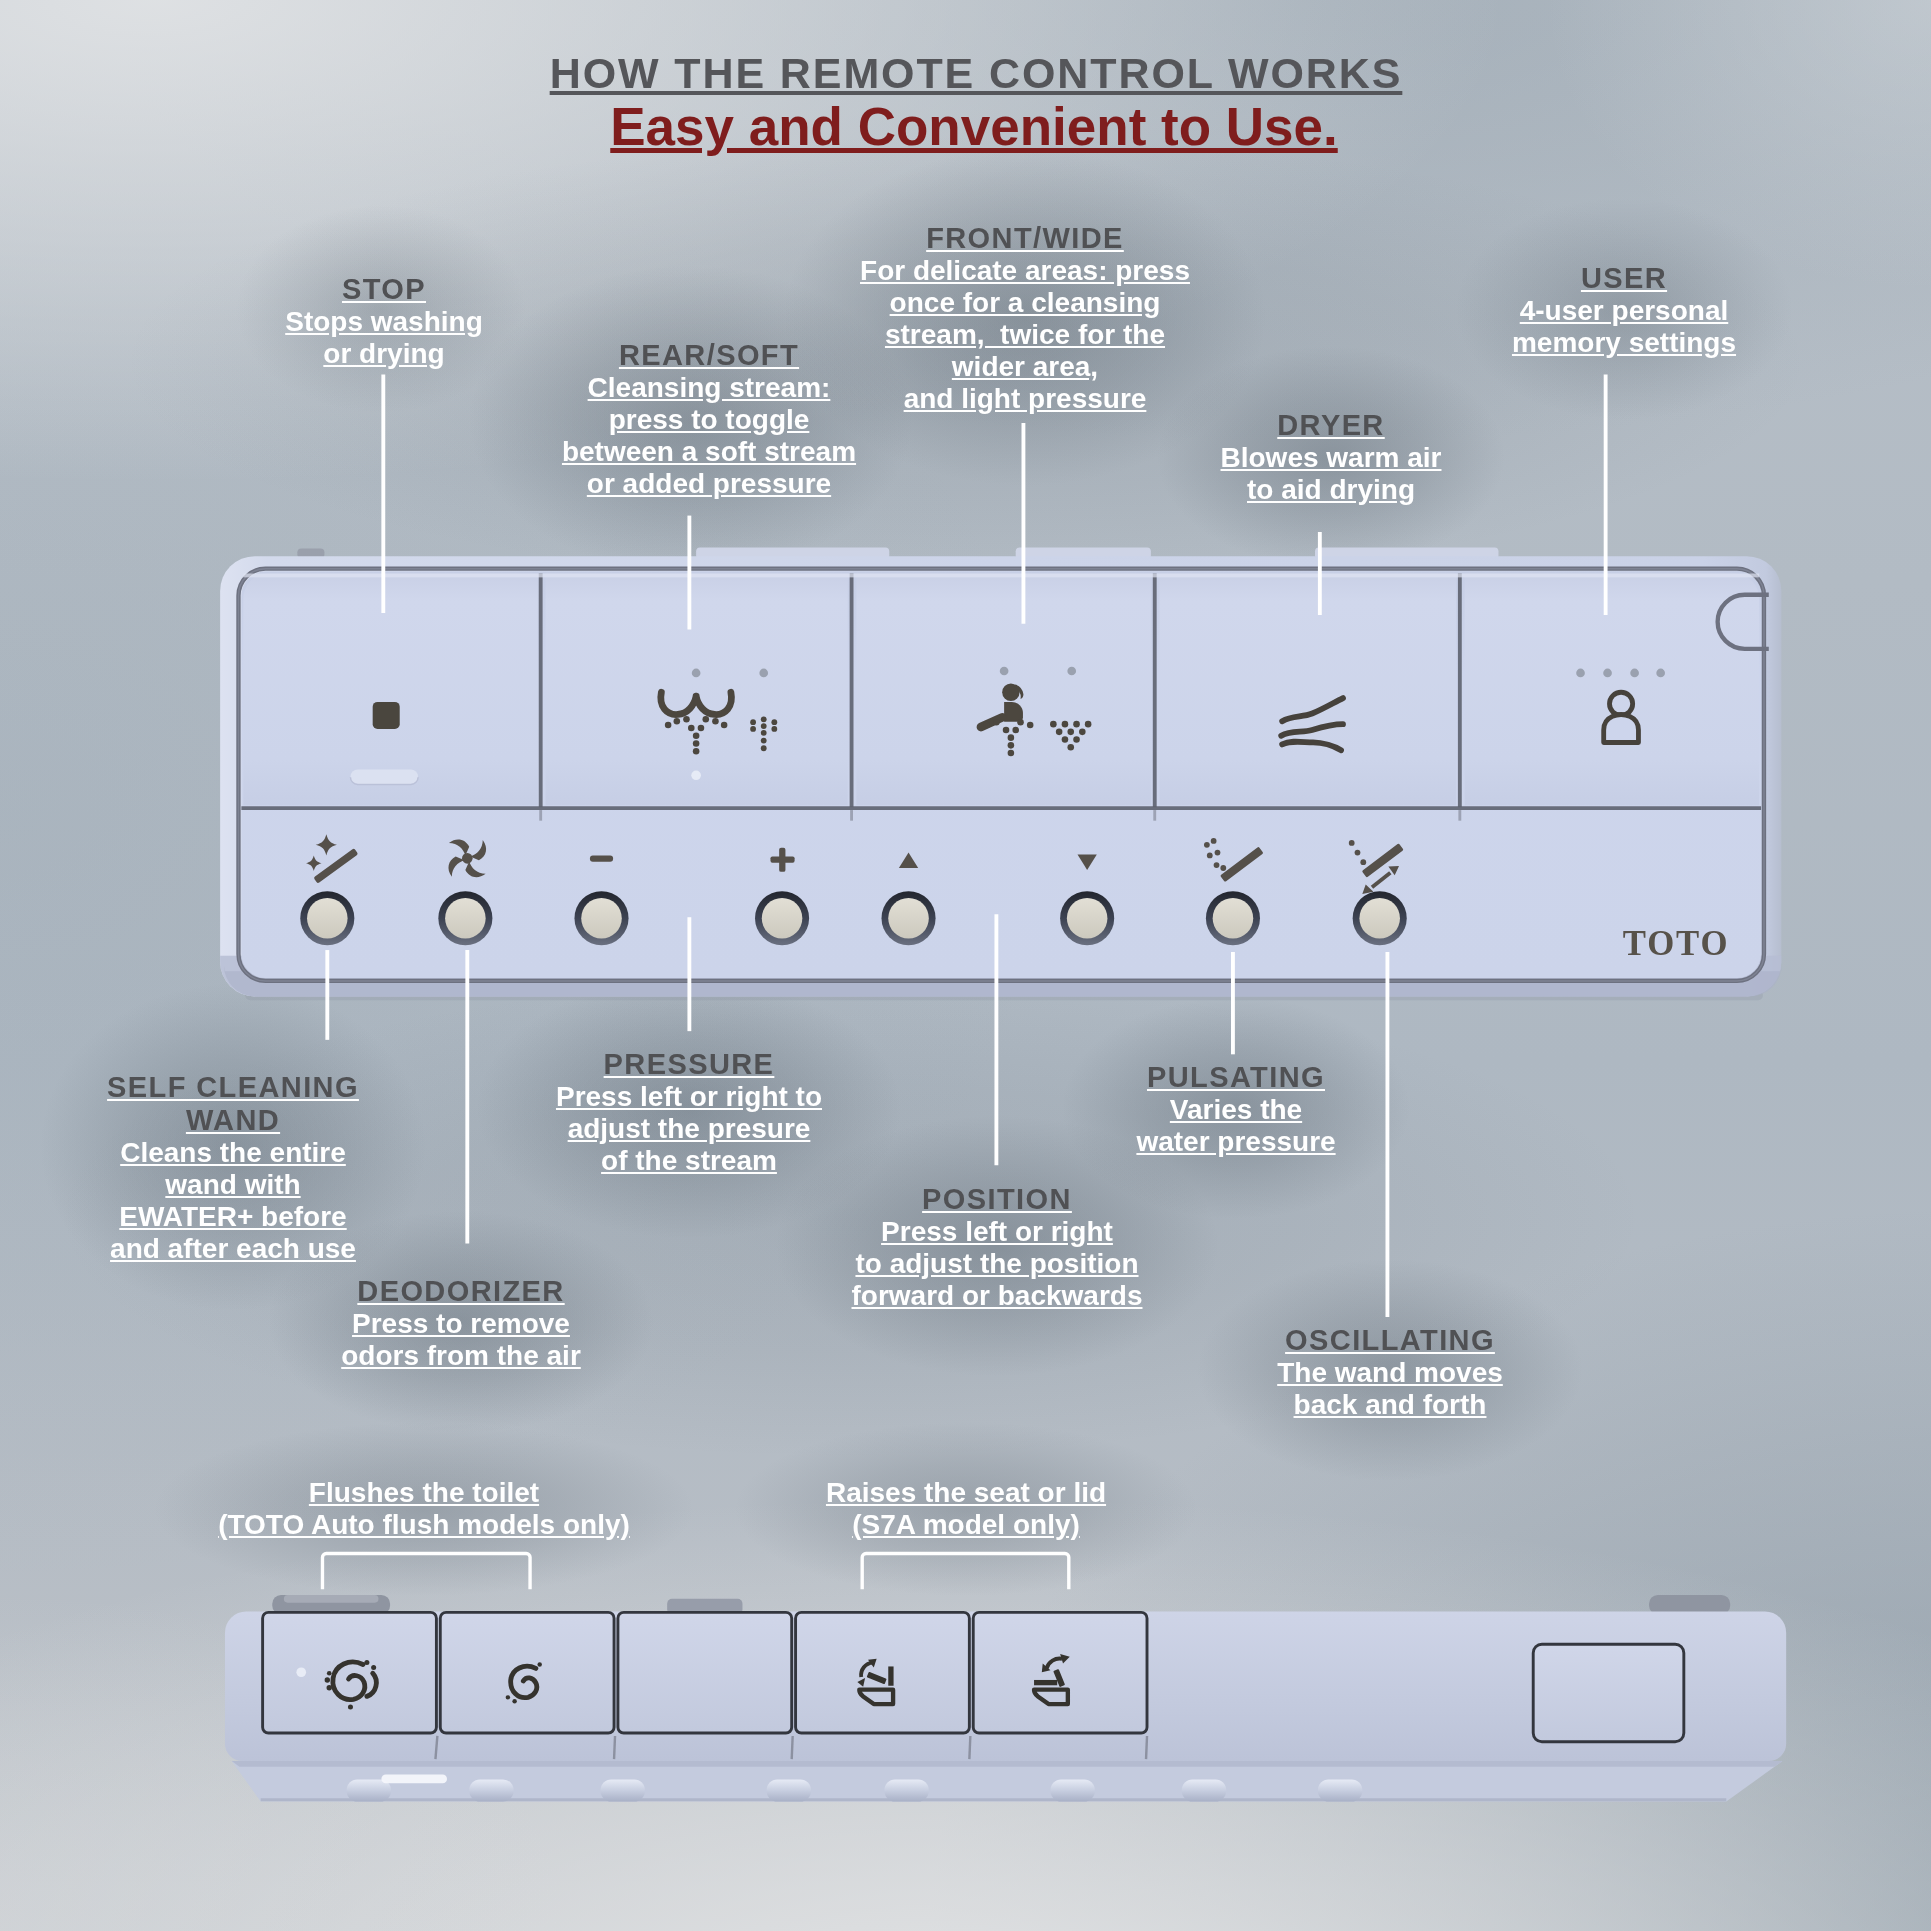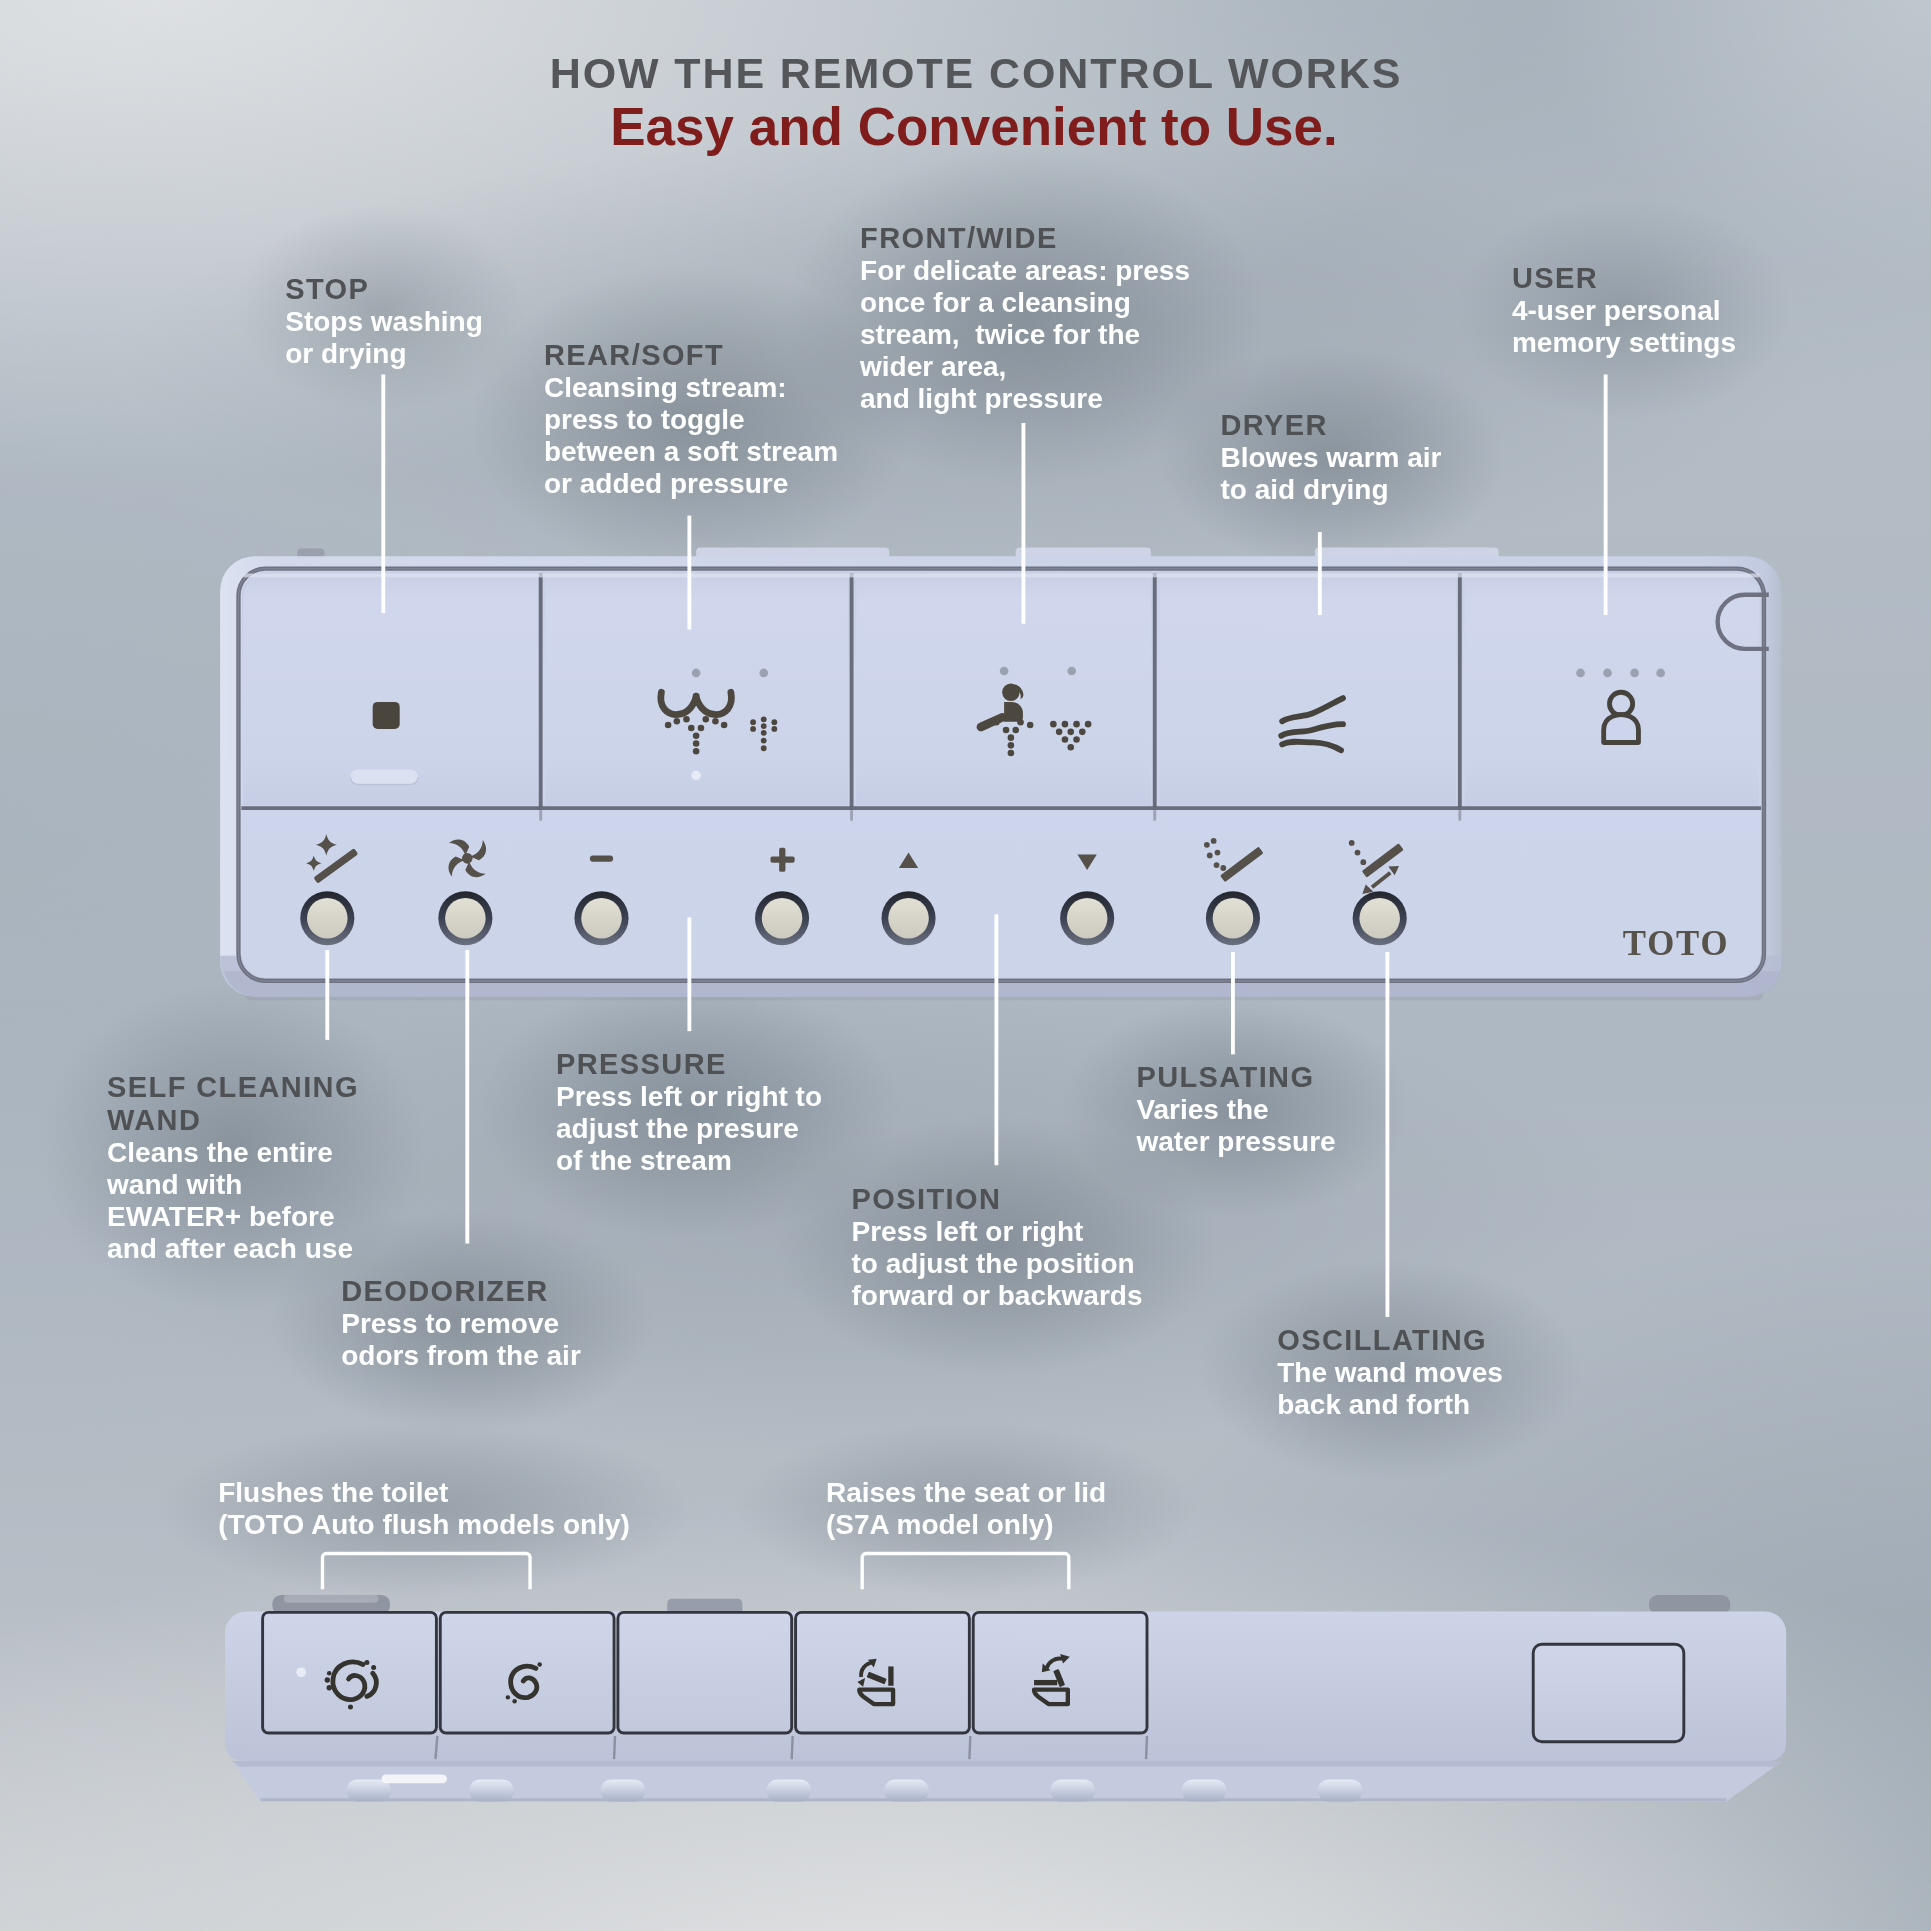--- a/index.html
+++ b/index.html
@@ -9,22 +9,22 @@
       radial-gradient(386px 290px at 100% 0%, rgba(208,214,219,0.5), rgba(208,214,219,0) 100%),
       radial-gradient(579px 338px at 0% 100%, rgba(215,218,221,0.45), rgba(215,218,221,0) 100%),
       radial-gradient(1352px 483px at 8% 0%, rgba(226,228,230,0.9), rgba(226,228,230,0) 100%),
       radial-gradient(1448px 531px at 50% 105%, rgba(228,229,230,0.95), rgba(228,229,230,0) 100%),
       radial-gradient(1207px 444px at 68% 0%, rgba(130,146,159,0.34), rgba(130,146,159,0) 100%),
       radial-gradient(1062px 724px at 103% 100%, rgba(120,138,152,0.62), rgba(120,138,152,0) 100%),
       radial-gradient(1062px 772px at 0% 42%, rgba(140,156,168,0.18), rgba(140,156,168,0) 100%),
       linear-gradient(180deg,#b8c0c8 0%,#b2bbc4 30%,#aeb8c2 55%,#b6bdc5 80%,#bfc4c9 100%);
   }
   .halo{position:absolute;transform:translate(-50%,-50%);pointer-events:none;}
-  .lbl{position:absolute;transform:translateX(-50%);text-align:left;
-       font-size:28px;line-height:32px;color:#fff;white-space:nowrap;font-weight:bold;}
+  .lbl{position:absolute;transform:translateX(-50%);text-align:center;
+       font-size:28px;line-height:32px;color:#fff;white-space:nowrap;font-weight:bold;text-decoration:underline;}
   .lbl .t{color:#505154;letter-spacing:1.4px;font-size:29px;}
 </style>
 </head>
 <body>
 <div class="halo" style="left:966px;top:362px;width:1690px;height:454px;background:radial-gradient(closest-side,rgba(84,95,105,0.15),rgba(84,95,105,0.09) 55%,rgba(84,95,105,0) 100%);"></div>
 <div class="halo" style="left:850px;top:1217px;width:1593px;height:483px;background:radial-gradient(closest-side,rgba(84,95,105,0.13),rgba(84,95,105,0.08) 55%,rgba(84,95,105,0) 100%);"></div>
 
 <div class="halo" style="left:381px;top:309px;width:290px;height:208px;background:radial-gradient(closest-side,rgba(84,95,105,0.27),rgba(84,95,105,0.13) 50%,rgba(84,95,105,0) 100%);"></div>
 <div class="halo" style="left:691px;top:420px;width:444px;height:309px;background:radial-gradient(closest-side,rgba(84,95,105,0.38),rgba(84,95,105,0.20) 52%,rgba(84,95,105,0) 100%);"></div>
 <div class="halo" style="left:1025px;top:317px;width:483px;height:338px;background:radial-gradient(closest-side,rgba(84,95,105,0.38),rgba(84,95,105,0.20) 52%,rgba(84,95,105,0) 100%);"></div>
@@ -36,21 +36,21 @@
 <div class="halo" style="left:997px;top:1246px;width:444px;height:261px;background:radial-gradient(closest-side,rgba(84,95,105,0.38),rgba(84,95,105,0.20) 52%,rgba(84,95,105,0) 100%);"></div>
 <div class="halo" style="left:1236px;top:1108px;width:348px;height:222px;background:radial-gradient(closest-side,rgba(84,95,105,0.38),rgba(84,95,105,0.20) 52%,rgba(84,95,105,0) 100%);"></div>
 <div class="halo" style="left:1390px;top:1370px;width:386px;height:222px;background:radial-gradient(closest-side,rgba(84,95,105,0.38),rgba(84,95,105,0.20) 52%,rgba(84,95,105,0) 100%);"></div>
 <div class="halo" style="left:424px;top:1509px;width:541px;height:174px;background:radial-gradient(closest-side,rgba(84,95,105,0.3),rgba(84,95,105,0.16) 52%,rgba(84,95,105,0) 100%);"></div>
 <div class="halo" style="left:966px;top:1509px;width:463px;height:174px;background:radial-gradient(closest-side,rgba(84,95,105,0.3),rgba(84,95,105,0.16) 52%,rgba(84,95,105,0) 100%);"></div>
 
 <div class="lbl" style="left:976px;top:52px;font-size:43px;line-height:42px;letter-spacing:1.9px;color:#55565a;">HOW THE REMOTE CONTROL WORKS</div>
 <div class="lbl" style="left:974px;top:98px;font-size:53px;line-height:58px;color:#7f1d1d;">Easy and Convenient to Use.</div>
 
 <div class="lbl" style="left:384px;top:273px;"><span class="t">STOP</span><br>Stops washing<br>or drying</div>
-<div class="lbl" style="left:691px;top:339px;"><span class="t">REAR/SOFT</span><br>Cleansing stream:<br>press to toggle<br>between a soft stream<br>or added pressure</div>
+<div class="lbl" style="left:709px;top:339px;"><span class="t">REAR/SOFT</span><br>Cleansing stream:<br>press to toggle<br>between a soft stream<br>or added pressure</div>
 <div class="lbl" style="left:1025px;top:222px;"><span class="t">FRONT/WIDE</span><br>For delicate areas: press<br>once for a cleansing<br>stream,&nbsp; twice for the<br>wider area,<br>and light pressure</div>
 <div class="lbl" style="left:1331px;top:409px;"><span class="t">DRYER</span><br>Blowes warm air<br>to aid drying</div>
 <div class="lbl" style="left:1624px;top:262px;"><span class="t">USER</span><br>4-user personal<br>memory settings</div>
 <div class="lbl" style="left:233px;top:1051px;margin-top:20px;"><span class="t">SELF CLEANING<br>WAND</span><br>Cleans the entire<br>wand with<br>EWATER+ before<br>and after each use</div>
 <div class="lbl" style="left:689px;top:1048px;"><span class="t">PRESSURE</span><br>Press left or right to<br>adjust the presure<br>of the stream</div>
 <div class="lbl" style="left:461px;top:1275px;"><span class="t">DEODORIZER</span><br>Press to remove<br>odors from the air</div>
 <div class="lbl" style="left:997px;top:1183px;"><span class="t">POSITION</span><br>Press left or right<br>to adjust the position<br>forward or backwards</div>
 <div class="lbl" style="left:1236px;top:1061px;"><span class="t">PULSATING</span><br>Varies the<br>water pressure</div>
 <div class="lbl" style="left:1390px;top:1324px;"><span class="t">OSCILLATING</span><br>The wand moves<br>back and forth</div>
 <div class="lbl" style="left:424px;top:1477px;">Flushes the toilet<br>(TOTO Auto flush models only)</div>

